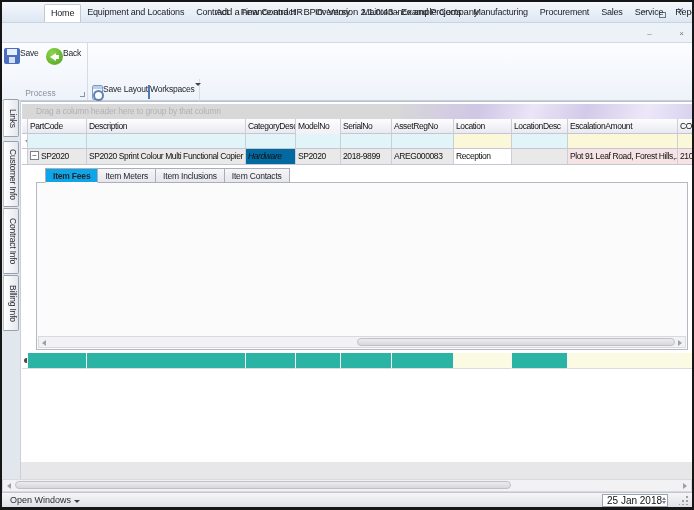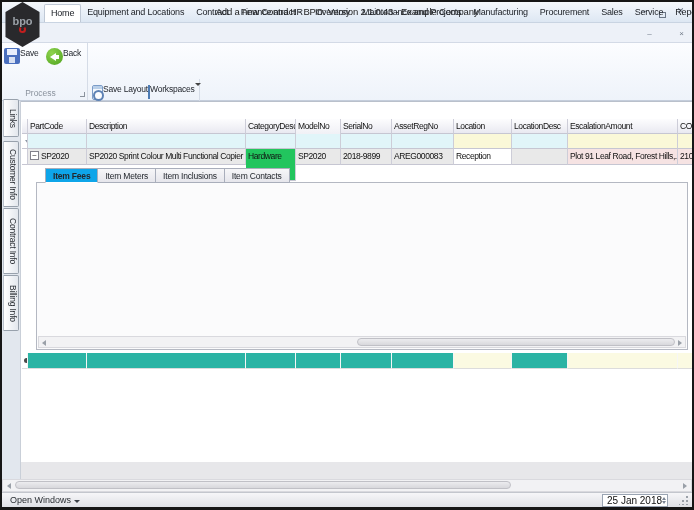--- a/index.html
+++ b/index.html
@@ -118,24 +118,20 @@
                radial-gradient(circle at 8px 10px,#9aa0a8 1px,transparent 1.2px),
                radial-gradient(circle at 4px 10px,#9aa0a8 1px,transparent 1.2px),
                radial-gradient(circle at 0px 10px,#9aa0a8 1px,transparent 1.2px); }
 </style>
 </head>
 <body>
 
 <div id="win">
 
   <div id="titlebar" class="abs"></div>
-  <div id="logo" class="abs">
-    <div id="logo-text">bpo</div>
-    <div id="logo-dot"></div>
-  </div>
   <div id="qat-arrow" class="abs">▼</div>
   <div id="title" class="abs">Add a new Contract - BPO: Version 2.1.0.43 - Example Company</div>
   <div class="winbtn abs" style="right:40px;">–</div>
   <div class="winbtn abs" style="right:22px;">
       <div id="btn-max-box" class="abs" style="left:4px;"></div>
     </div>
   <div class="winbtn abs" style="right:4px;">✕</div>
 
   <div id="tabrow" class="abs"></div>
   <div id="ribbon-tabs">
@@ -181,20 +177,21 @@
         <div class="drop-caret"></div>
       </div>
       <div class="rgroup-label">Format</div>
       <div class="launcher"></div>
     </div>
   </div>
 
   <div id="sidestrip" class="abs"></div>
 
   <div id="gridpanel" class="abs"></div>
+  <div id="groupby" class="abs">Drag a column header here to group by that column</div>
   <div id="gridlayer">
       <div class="grow" style="left: 20px; top: 117px; height: 15px; position: absolute;">
         <div class="gcell mh" style="width: 6px; height: 15px; line-height: 14px;"></div>
         <div class="gcell mh" style="width: 59px; height: 15px; line-height: 14px;">PartCode</div>
         <div class="gcell mh" style="width: 159px; height: 15px; line-height: 14px;">Description</div>
         <div class="gcell mh" style="width: 50px; height: 15px; line-height: 14px;">CategoryDesc</div>
         <div class="gcell mh" style="width: 45px; height: 25px; line-height: 14px;">ModelNo</div>
         <div class="gcell mh" style="width: 51px; height: 15px; line-height: 14px;">SerialNo</div>
         <div class="gcell mh" style="width: 62px; height: 15px; line-height: 14px;">AssetRegNo</div>
         <div class="gcell mh" style="width: 58px; height: 15px; line-height: 14px;">Location</div>
@@ -215,21 +212,21 @@
         <div class="gcell" style="width: 110px; height: 15px; line-height: 14px; background: rgb(250, 248, 216);"></div>
         <div class="gcell" style="width: 18px; height: 15px; line-height: 14px; background: rgb(250, 248, 216);"></div>
       </div>
       <div class="grow" style="left: 20px; top: 147px; height: 16px; position: absolute;">
         <div class="gcell" style="width: 6px; height: 16px; line-height: 15px; background: rgb(255, 255, 255);"></div>
         <div class="gcell" style="width: 59px; height: 16px; line-height: 15px; background: rgb(233, 233, 233); display: flex;">
           <span class="expander">−</span>
           <span>SP2020</span>
         </div>
         <div class="gcell" style="width: 159px; height: 16px; line-height: 15px; background: rgb(233, 233, 233);">SP2020 Sprint Colour Multi Functional Copier</div>
-        <div class="gcell" style="width: 50px; height: 32px; line-height: 15px; background: #22c55e;">Hardware</div>
+        <div class="gcell" style="width: 50px; height: 16px; line-height: 15px; background: #0369a1; font-style: italic;">Hardware</div>
         <div class="gcell" style="width: 45px; height: 16px; line-height: 15px; background: rgb(233, 233, 233);">SP2020</div>
         <div class="gcell" style="width: 51px; height: 16px; line-height: 15px; background: rgb(233, 233, 233);">2018-9899</div>
         <div class="gcell" style="width: 62px; height: 16px; line-height: 15px; background: rgb(233, 233, 233);">AREG000083</div>
         <div class="gcell" style="width: 58px; height: 16px; line-height: 15px; background: rgb(255, 255, 255);">Reception</div>
         <div class="gcell" style="width: 56px; height: 16px; line-height: 15px; background: rgb(233, 233, 233);"></div>
         <div class="gcell" style="width: 110px; height: 16px; line-height: 15px; background: rgb(246, 227, 227);">Plot 91 Leaf Road, Forest Hills,...</div>
         <div class="gcell" style="width: 18px; height: 16px; line-height: 15px; background: rgb(246, 227, 227);">2101</div>
       </div>
       <div class="grow" style="left: 20px; top: 351px; height: 16px; position: absolute;">
         <div class="gcell" style="width: 6px; height: 16px; line-height: 15px; background: rgb(255, 255, 255); border-right: 1px solid rgb(246, 246, 246); border-bottom: 1px solid rgb(220, 220, 220);"><span class="dot"></span></div>

